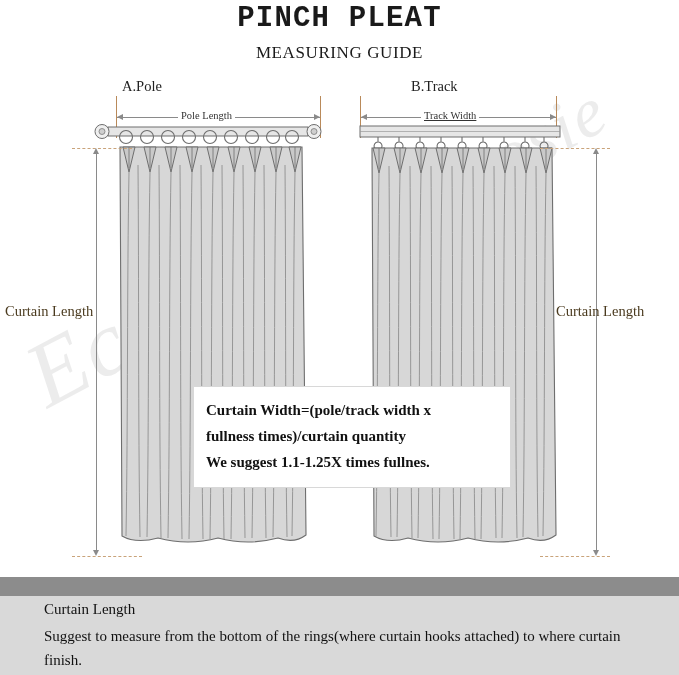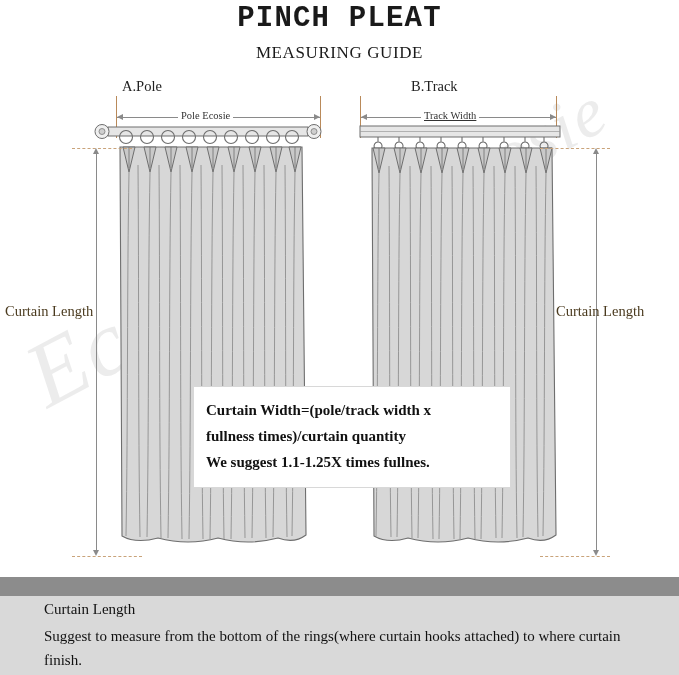--- a/index.html
+++ b/index.html
@@ -198,21 +198,21 @@
 
   <div class="panel-label" id="label-pole">A.Pole</div>
   <div class="panel-label" id="label-track">B.Track</div>
 
   <div class="dim-tick" style="left:116px; top:96px; height:42px;"></div>
   <div class="dim-tick" style="left:320px; top:96px; height:42px;"></div>
 
   <div class="dim-h" style="left:117px; top:117px; width:203px;"></div>
   <div class="arrow-l" style="left:117px; top:114px;"></div>
   <div class="arrow-r" style="left:314px; top:114px;"></div>
-  <div class="dim-caption" style="left:178px; top:110px;">Pole Ecosie</div>
+  <div class="dim-caption" style="left:178px; top:110px;">Pole Length</div>
 
   <svg class="curtain-svg" style="left:78px; top:120px;" width="265" height="440" viewBox="0 0 265 440">
 
     <rect x="30" y="7" width="200" height="9" fill="#e6e6e6" stroke="#6e6e6e" stroke-width="1"></rect>
 
     <circle cx="24" cy="11.5" r="7" fill="#efefef" stroke="#6e6e6e" stroke-width="1"></circle>
     <circle cx="24" cy="11.5" r="3" fill="#cfcfcf" stroke="#6e6e6e" stroke-width="0.7"></circle>
     <circle cx="236" cy="11.5" r="7" fill="#efefef" stroke="#6e6e6e" stroke-width="1"></circle>
     <circle cx="236" cy="11.5" r="3" fill="#cfcfcf" stroke="#6e6e6e" stroke-width="0.7"></circle>
 

